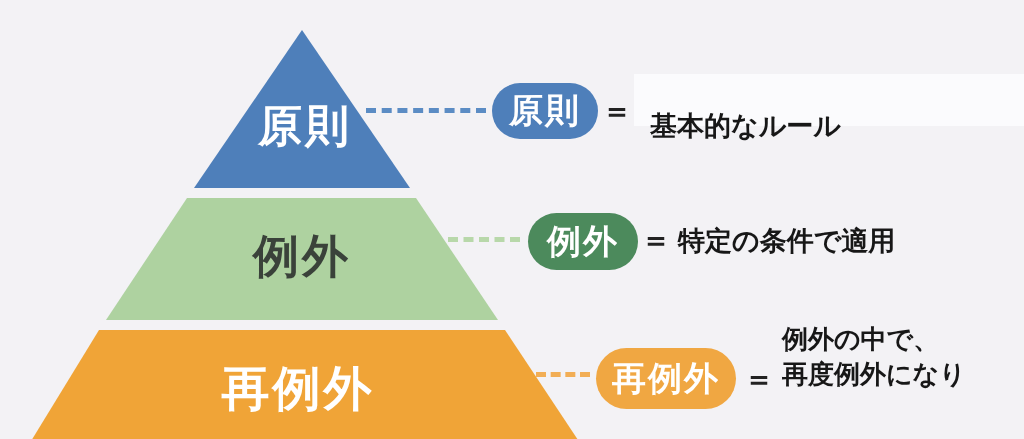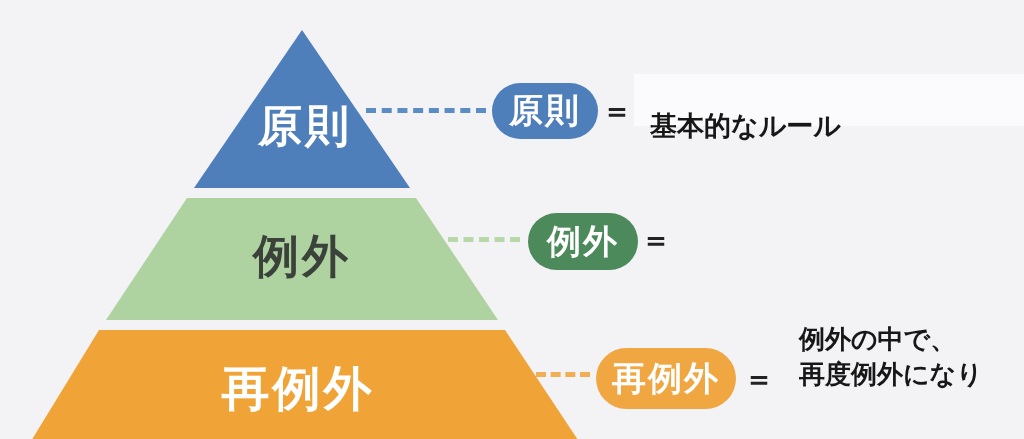--- a/index.html
+++ b/index.html
@@ -53,21 +53,21 @@
   .equals.r2{left:744px;top:348px;}
   .desc{
     position:absolute;
     font-weight:bold;color:#171717;
     white-space:nowrap;
     font-size:27px;line-height:30px;
   }
   .desc.r0{left:650px;top:97px;}
   .desc.r1{left:678px;top:212px;}
   .desc-block{
-    position:absolute;left:799px;top:308px;
+    position:absolute;left:782px;top:308px;
     font-weight:bold;color:#171717;
     font-size:26px;line-height:35px;
     white-space:nowrap;
   }
   .backing{
     position:absolute;left:634px;top:60px;width:390px;height:52px;
     background:#fbfbfd;
   }
 </style>
 </head>
@@ -88,20 +88,21 @@
   <div class="pyr-label l2" style="color: rgb(255, 255, 255);">再例外</div>
 
   <div class="connector r0" style="border-color: rgb(91, 140, 196);"></div>
   <div class="pill r0" style="background: rgb(78, 127, 186);">原則</div>
   <div class="equals r0">＝</div>
   <div class="desc r0">基本的なルール</div>
 
   <div class="connector r1" style="border-color: rgb(184, 216, 170);"></div>
   <div class="pill r1" style="background: rgb(76, 138, 92);">例外</div>
   <div class="equals r1">＝</div>
+  <div class="desc r1">特定の条件で適用</div>
 
   <div class="connector r2" style="border-color: rgb(242, 174, 85);"></div>
   <div class="pill r2" style="background: rgb(240, 167, 66);">再例外</div>
   <div class="equals r2">＝</div>
   <div class="desc-block">
     <div>例外の中で、</div>
     <div>再度例外になり</div>
   </div>
 
 </div>

